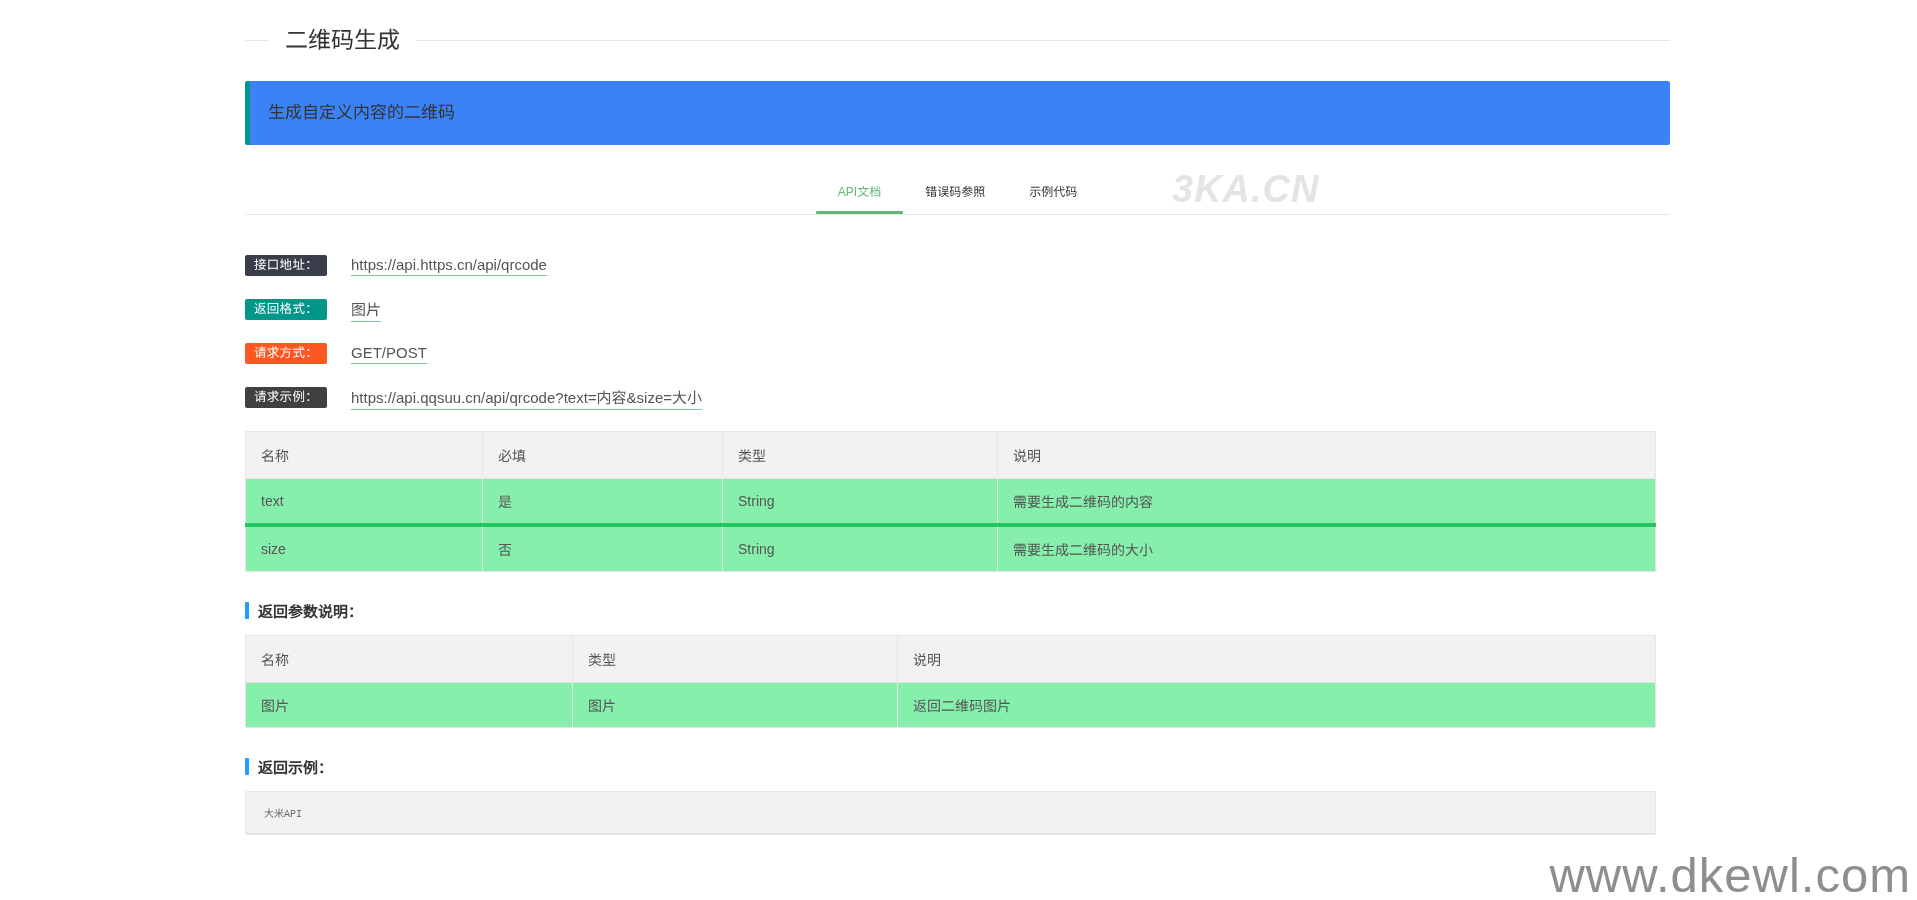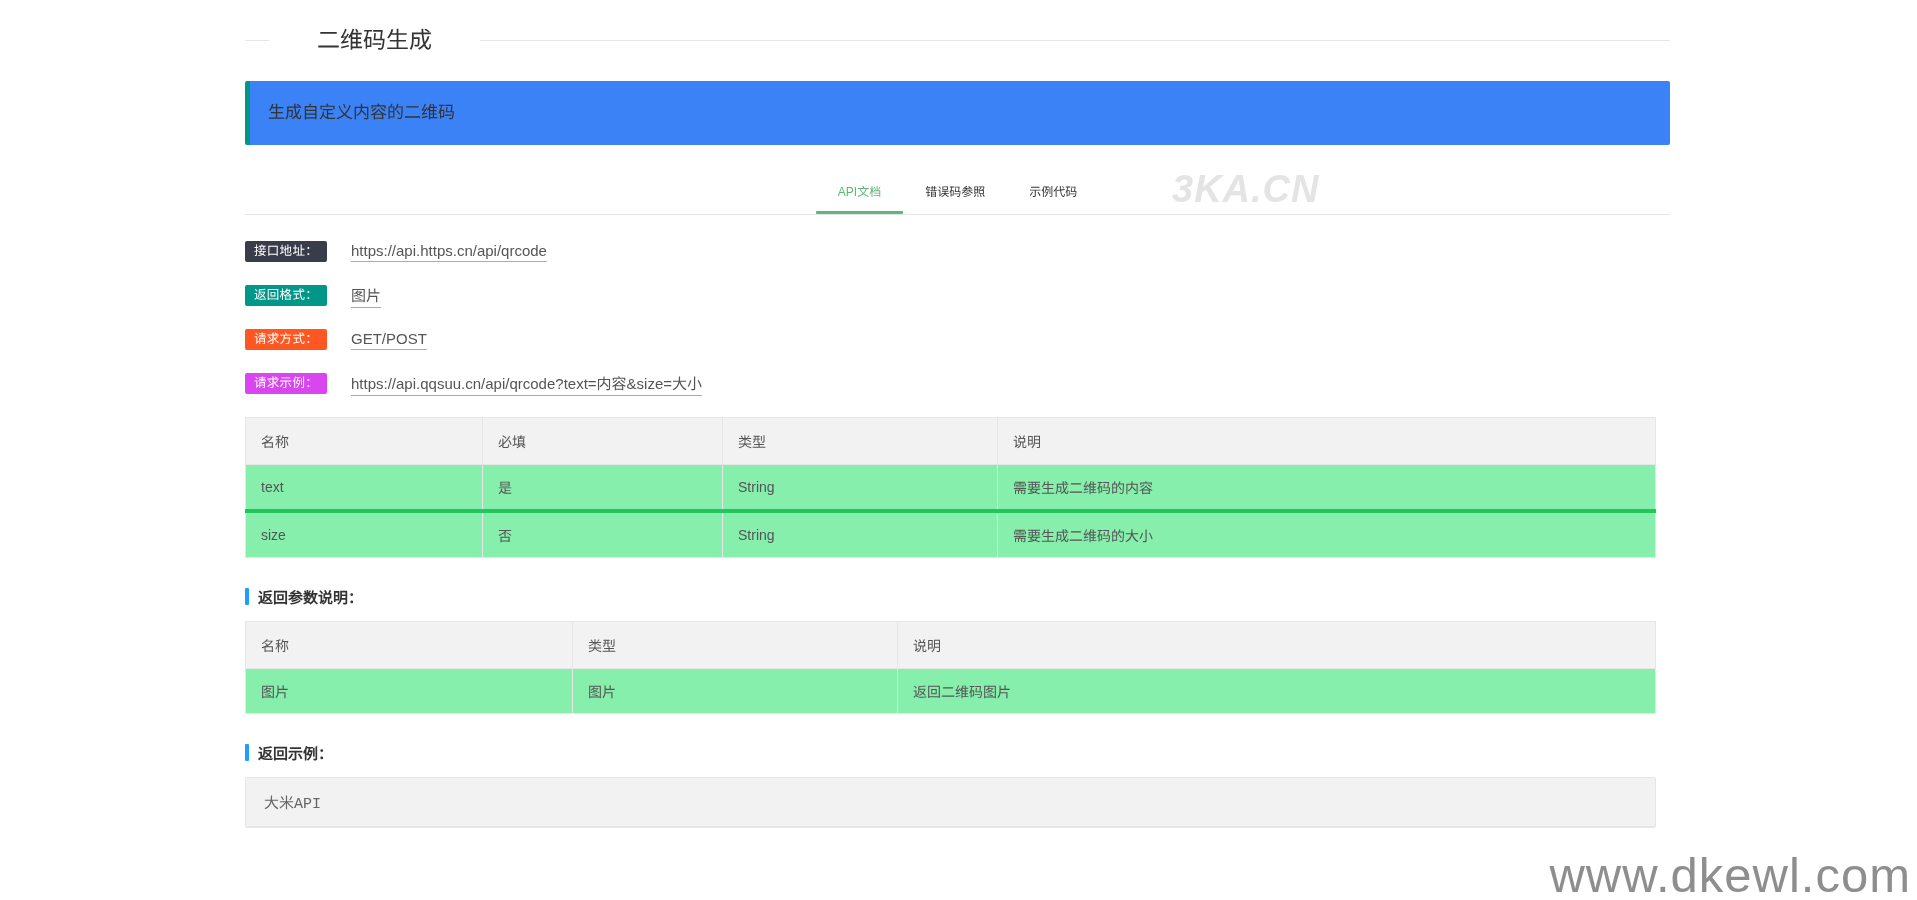--- a/index.html
+++ b/index.html
@@ -26,21 +26,20 @@
     top: 0;
     width: 1425px;
   }
 
   
   .page-title {
     display: flex;
     align-items: center;
     height: 68px;
     padding-top: 12px;
-    gap: 32px;
   }
   .page-title .rule {
     height: 1px;
     background: #e6e6e6;
     flex: 0 0 24px;
   }
   .page-title .rule.grow { flex: 1 1 auto; }
   .page-title .title-text {
     font-size: 23px;
     color: #333;
@@ -87,42 +86,42 @@
   .tab-item.active:after {
     content: "";
     position: absolute;
     left: 0; right: 0; bottom: 0;
     height: 3px;
     background: #5FB878;
     border-radius: 1px;
   }
 
   
-  .info-list { margin-top: 26px; }
+  .info-list { margin-top: 40px; }
   .info-row {
     display: flex;
     align-items: center;
     margin-bottom: 22px;
     height: 22px;
   }
   .badge {
     display: inline-block;
     color: #fff;
     font-size: 12.5px;
     line-height: 21px;
     height: 21px;
     padding: 0 9px;
     border-radius: 2px;
     white-space: nowrap;
     letter-spacing: .3px;
   }
   .badge.dark   { background: #393D49; }
   .badge.teal   { background: #009688; }
   .badge.orange { background: #FF5722; }
-  .badge.blue   { background: #d946ef; }
+  .badge.blue   { background: #404040; }
   .badge-slot {
     width: 96px;
     flex: 0 0 96px;
   }
   .info-link {
     margin-left: 10px;
     font-size: 15px;
     color: #555;
     text-decoration: none;
     border-bottom: 1px solid #7ec699;
@@ -192,21 +191,21 @@
     width: 1411px;
     border: 1px solid #e6e6e6;
     border-radius: 2px;
     background: #fff;
     overflow: hidden;
   }
   .code-header {
     background: #f2f2f2;
     border-bottom: 1px solid #e6e6e6;
     padding: 13px 18px;
-    font-size: 15px;
+    font-size: 10px;
     color: #666;
     font-family: "Liberation Mono", "DejaVu Sans Mono", monospace;
   }
   .code-line {
     display: flex;
     align-items: stretch;
     font-size: 13.5px;
     min-height: 32px;
   }
   .code-line .ln {

